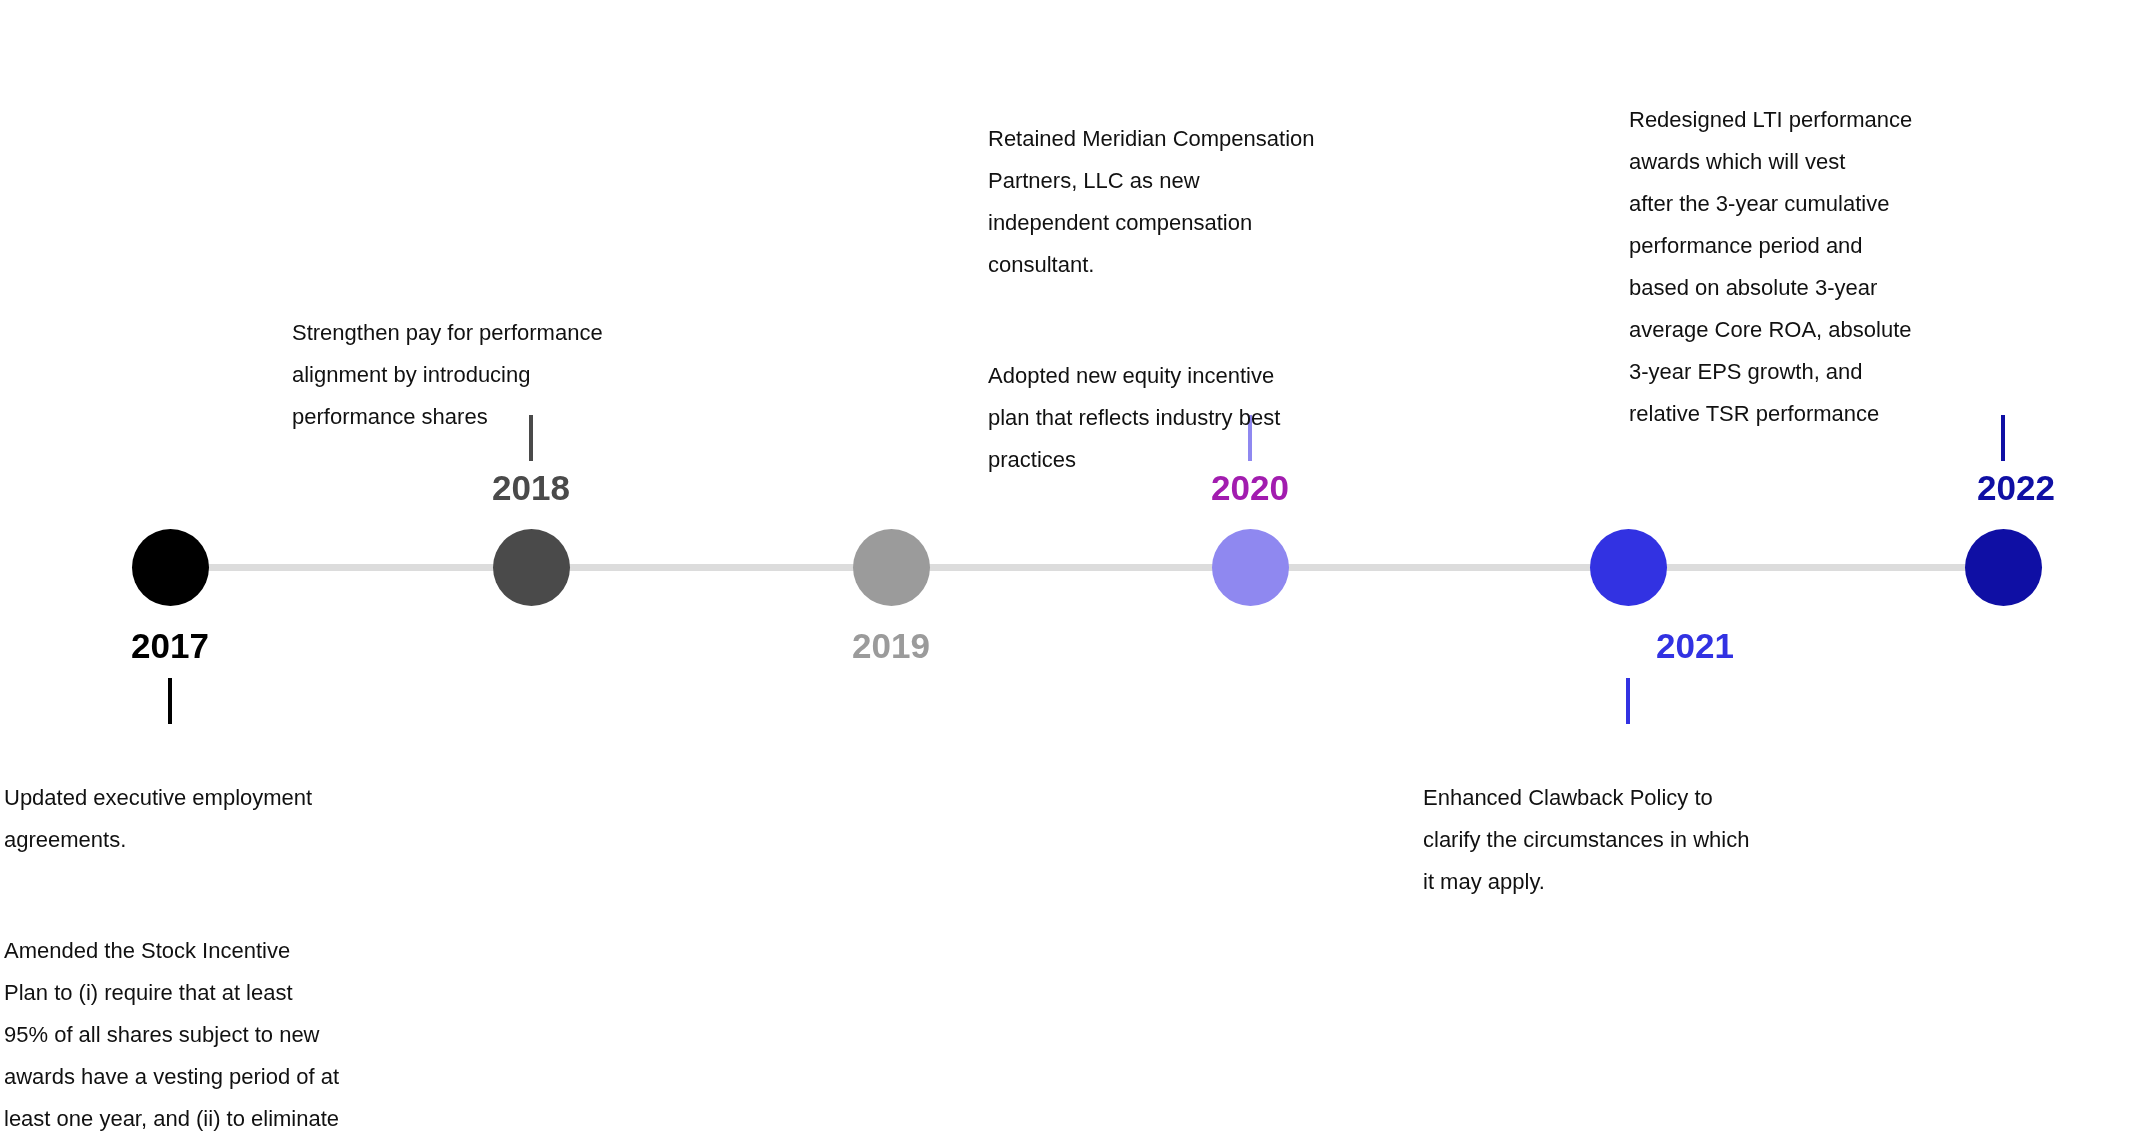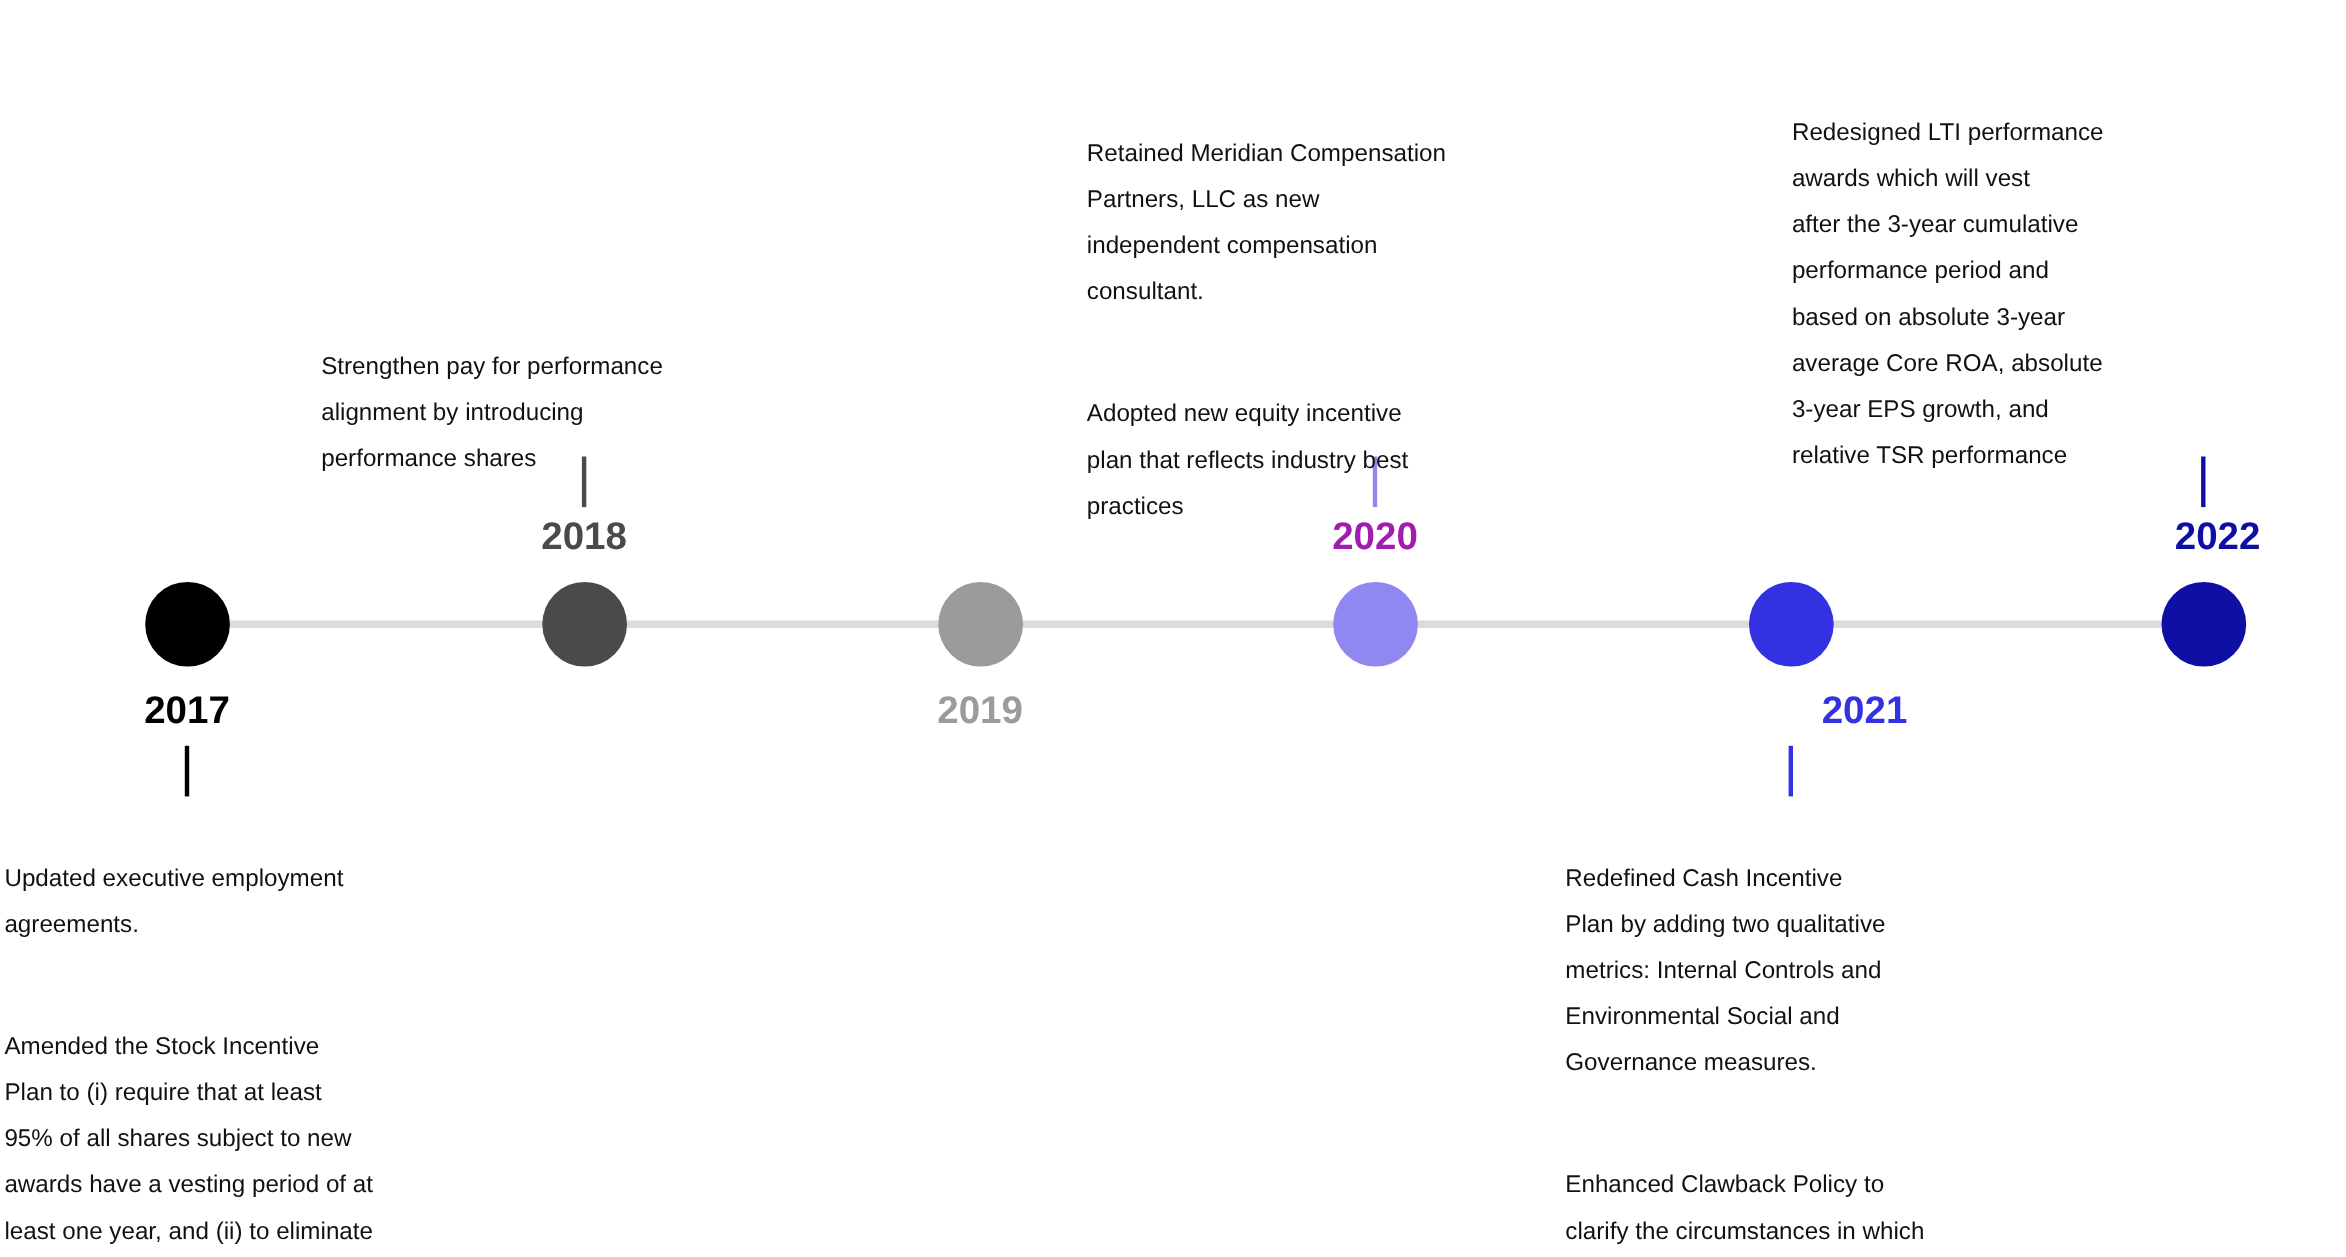--- a/index.html
+++ b/index.html
@@ -127,25 +127,20 @@
     <p>Retained Meridian Compensation
 Partners, LLC as new
 independent compensation
 consultant.</p>
     <p>Adopted new equity incentive
 plan that reflects industry best
 practices</p>
   </div>
 
   <div class="txt txt-2021">
-    <p>Redefined Cash Incentive
-Plan by adding two qualitative
-metrics: Internal Controls and
-Environmental Social and
-Governance measures.</p>
     <p>Enhanced Clawback Policy to
 clarify the circumstances in which
 it may apply.</p>
   </div>
 
   <div class="txt txt-2022">
     <p>Redesigned LTI performance
 awards which will vest
 after the 3-year cumulative
 performance period and

